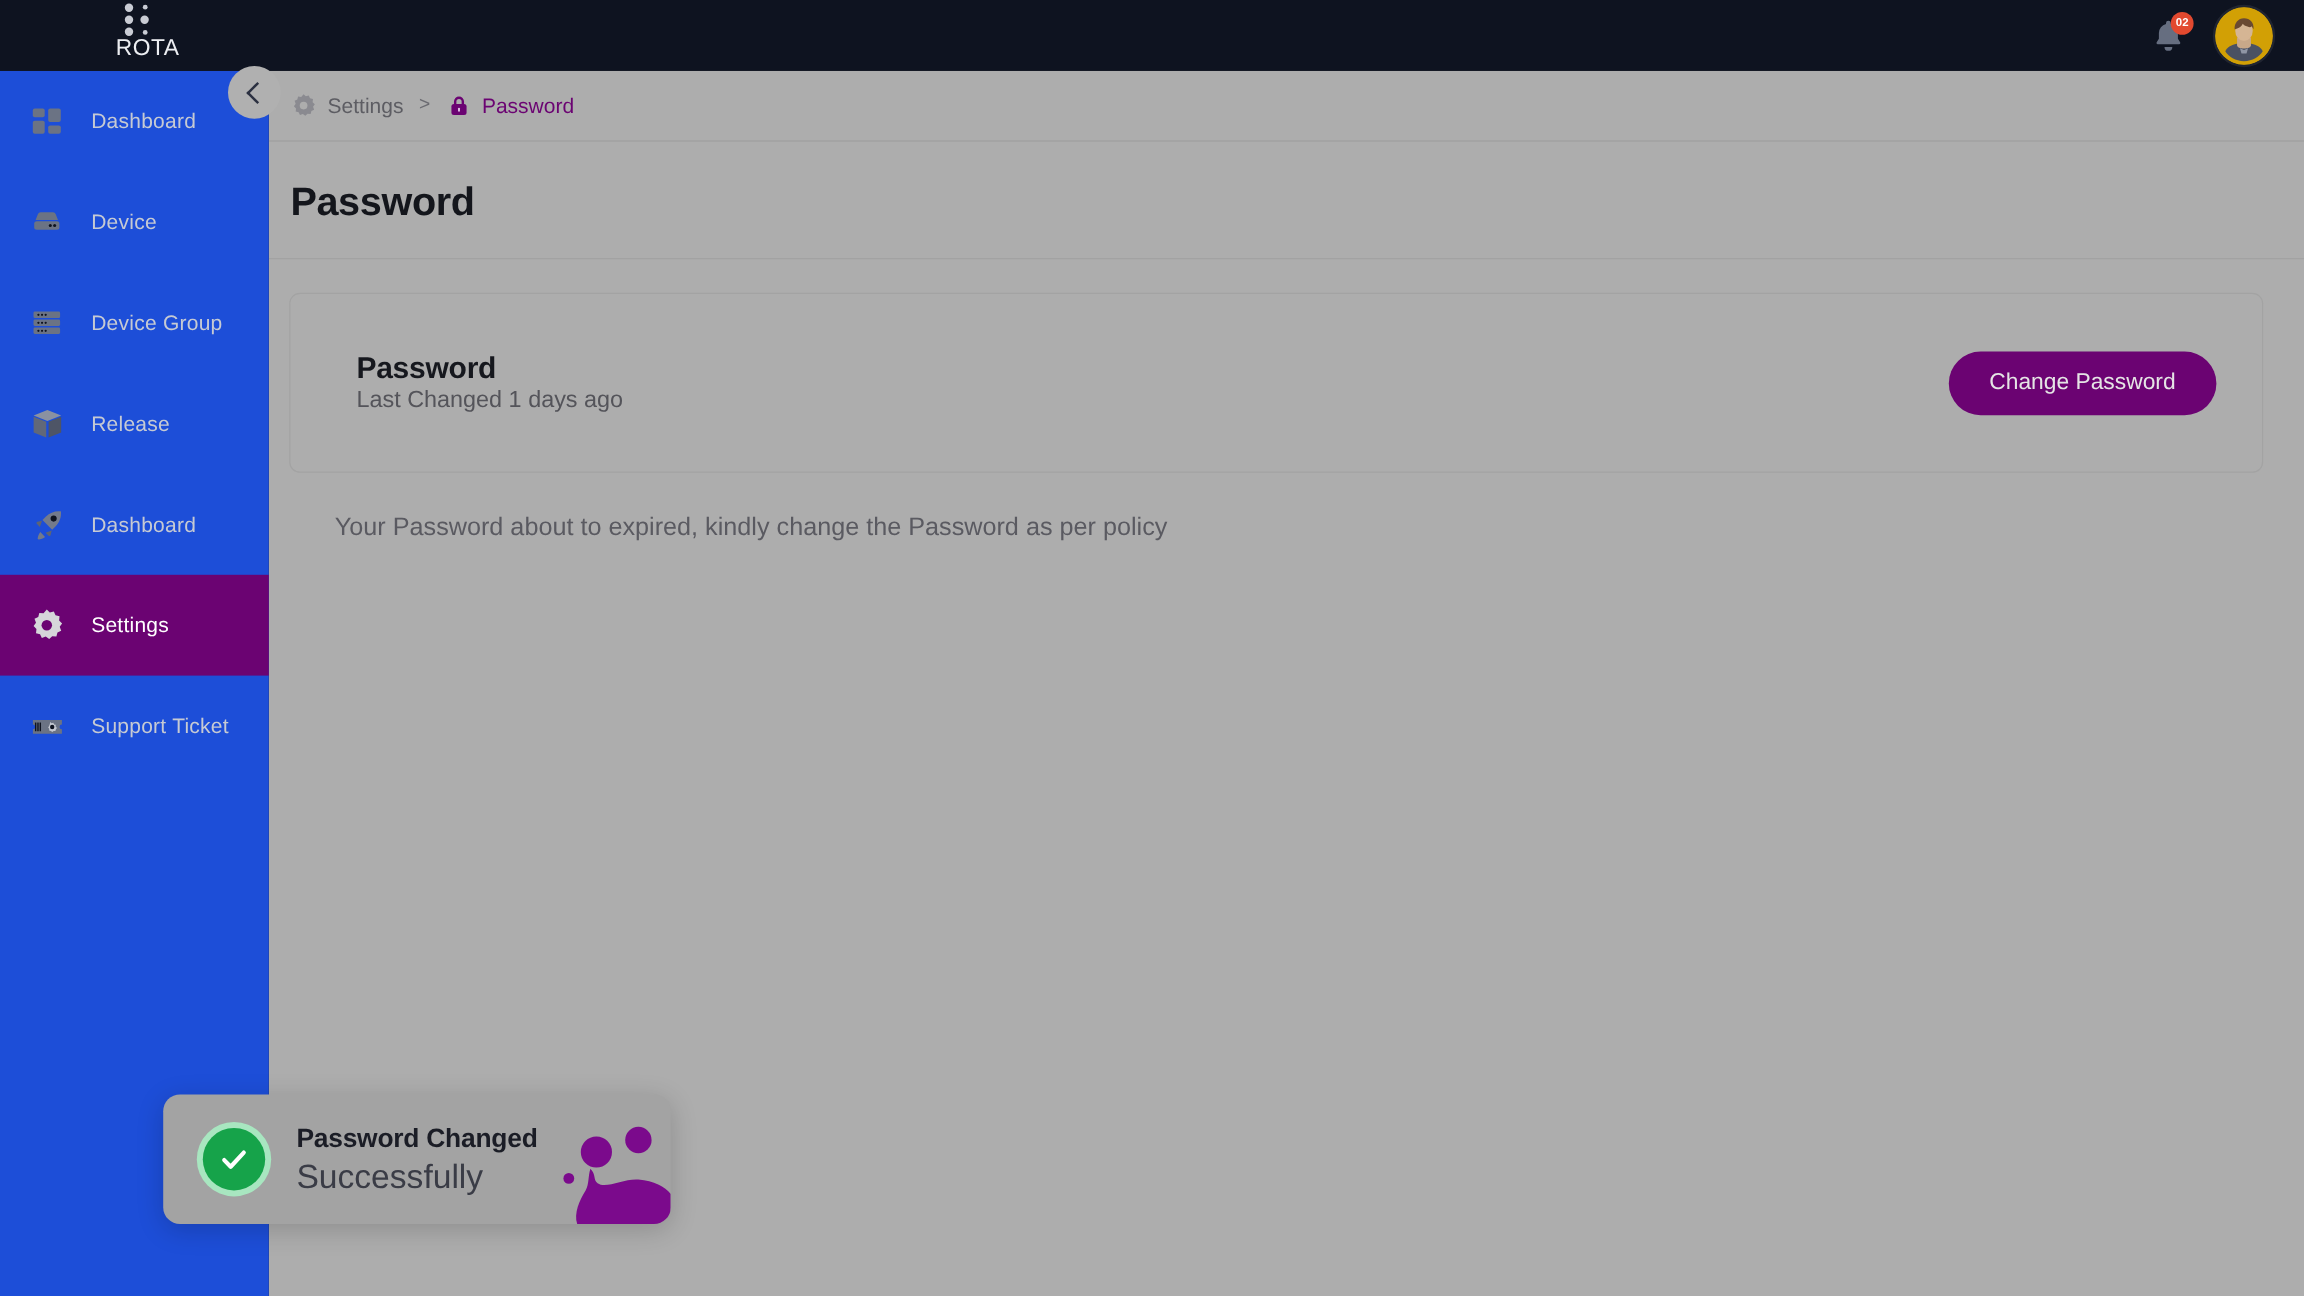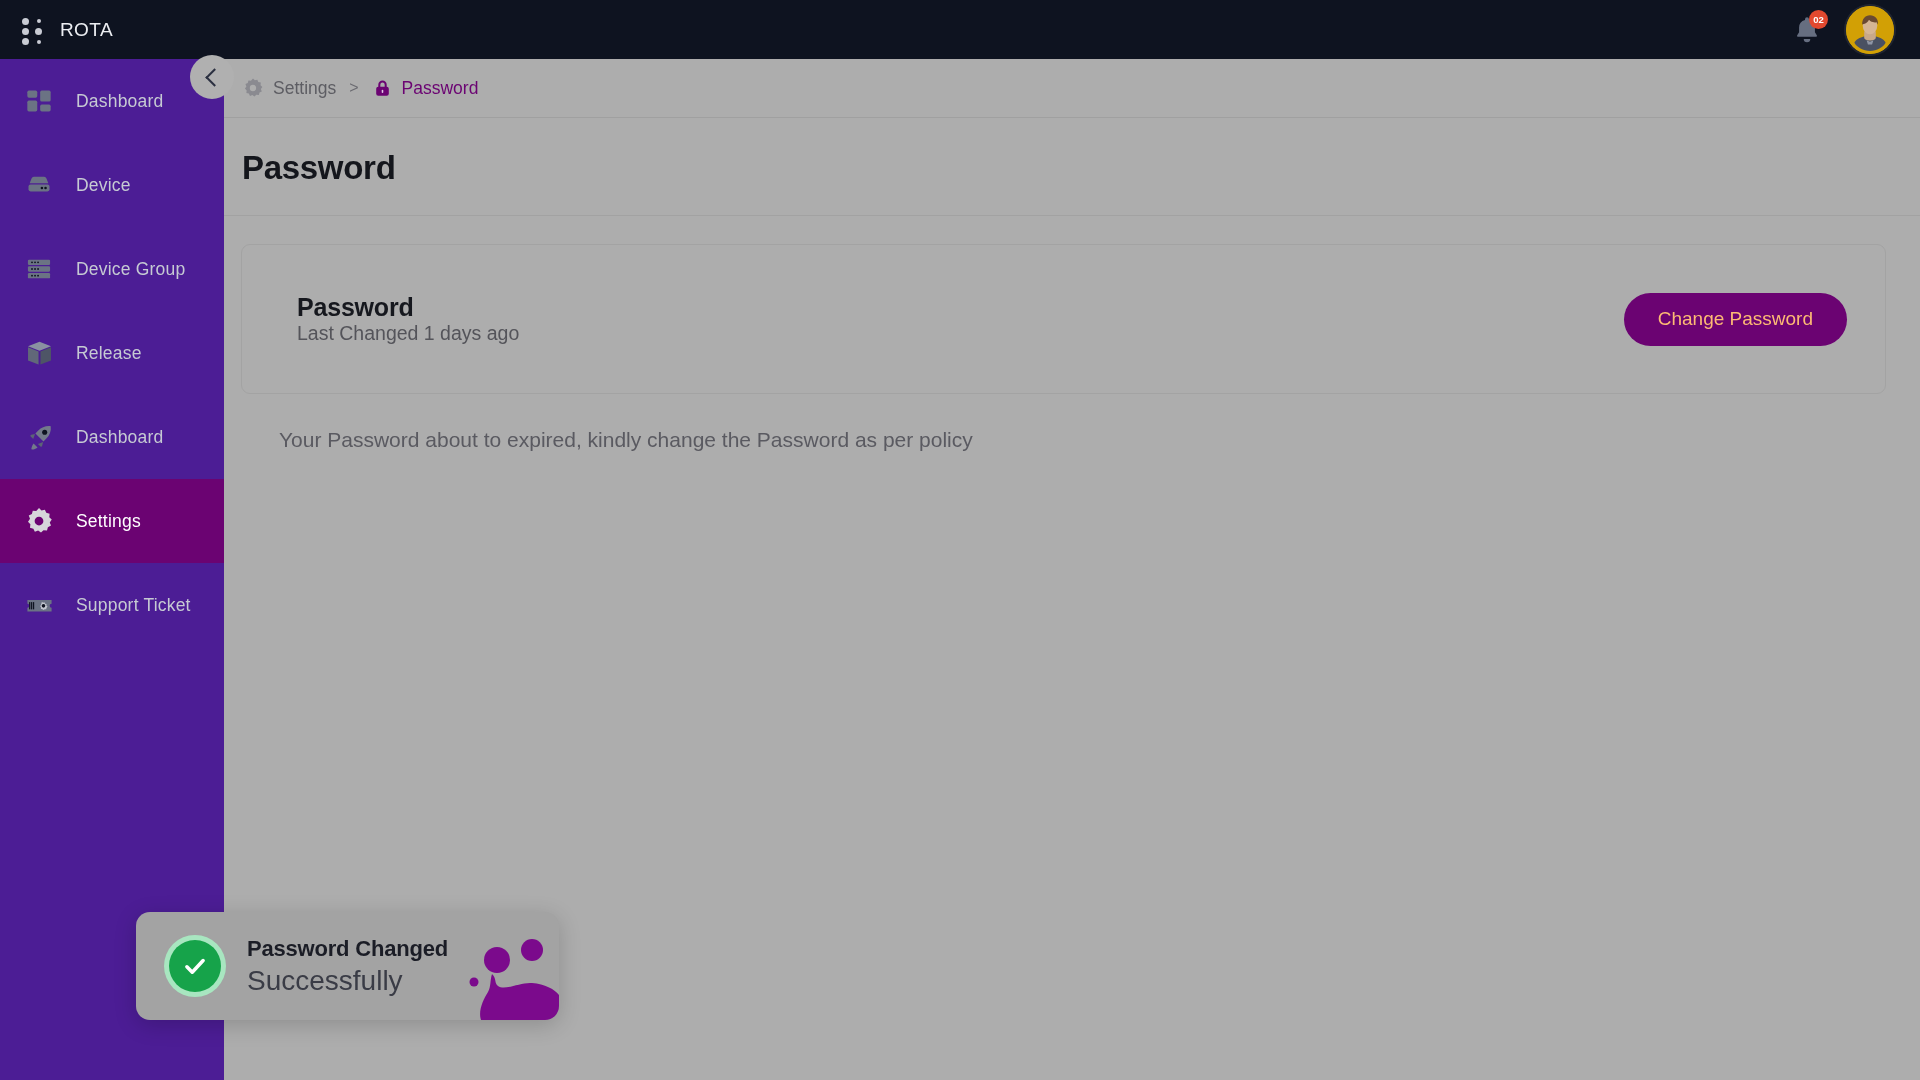--- a/index.html
+++ b/index.html
@@ -8,21 +8,21 @@
     overflow:hidden;
     font-family:"Liberation Sans", sans-serif;
     background:#0e1320;
   }
 
   
   .topbar{
     position:absolute; top:0; left:0; width:1920px; height:59px;
     background:#0e1320; display:flex; align-items:center; z-index:40;
   }
-  .brand{ display:flex; align-items:center; height:59px; padding-left:22px; width:224px; }
+  .brand{ display:flex; align-items:center; height:59px; padding-left:22px; width:224px;flex-direction:column; }
   .logo-dots{
     width:24px; height:30px; position:relative; margin-right:14px; flex:none;
   }
   .logo-dots i{ position:absolute; border-radius:50%; background:#c9ccd4; display:block; }
   .d-lg{ width:7px; height:7px; }
   .d-sm{ width:4px; height:4px; background:#aeb2bc; }
   .brand-name{ color:#eceef2; font-size:19px; letter-spacing:.4px; }
 
   .topbar-right{
     margin-left:auto; display:flex; align-items:center; gap:22px; padding-right:26px;
@@ -35,21 +35,21 @@
   }
   .avatar{
     width:48px; height:48px; border-radius:50%; overflow:hidden; background:#d2a005;
     position:relative; cursor:pointer; flex:none;
     box-shadow:0 0 0 2px rgba(255,255,255,.08);
   }
 
   
   .sidebar{
     position:absolute; top:59px; left:0; width:224px; height:1021px;
-    background:#4c1d95; z-index:30;
+    background:#1d4ed8; z-index:30;
   }
   .nav-item{
     display:flex; align-items:center; height:84px; padding-left:22px; cursor:pointer;
     position:relative;
   }
   .nav-item .ico{ width:34px; height:34px; margin-right:20px; flex:none;
     display:flex; align-items:center; justify-content:center; }
   .nav-item .lbl{ color:#c6cad3; font-size:17.5px; letter-spacing:.2px; white-space:nowrap; }
   .nav-item.active{ background:#6b0372; }
   .nav-item.active .lbl{ color:#ffffff; }
@@ -81,21 +81,21 @@
   }
   .title-rule{ margin-top:28px; height:1px; background:#a2a2a2; width:100%; }
 
   .card{
     margin:28px 34px 0 17px; border:1px solid #a3a3a3; border-radius:9px;
     height:150px; display:flex; align-items:center; padding:0 38px 0 55px;
   }
   .card-h{ font-size:25px; font-weight:700; color:#16181e; letter-spacing:-.2px; }
   .card-sub{ font-size:19.5px; color:#54545a; margin-top:0; }
   .btn-primary{
-    margin-left:auto; background:#6b0372; color:#fdba74; border:none; cursor:pointer;
+    margin-left:auto; background:#6b0372; color:#e5e5e5; border:none; cursor:pointer;
     font-size:19px; padding:0 34px; height:53px; border-radius:27px;
     font-family:"Liberation Sans", sans-serif;
   }
   .notice{ font-size:21px; color:#5a5a61; padding:34px 0 0 55px; }
 
   
   .toast{
     position:absolute; left:136px; top:912px; width:423px; height:108px;
     background:#a3a3a3; border-radius:14px; display:flex; align-items:center;
     padding-left:28px; overflow:hidden; z-index:50;

